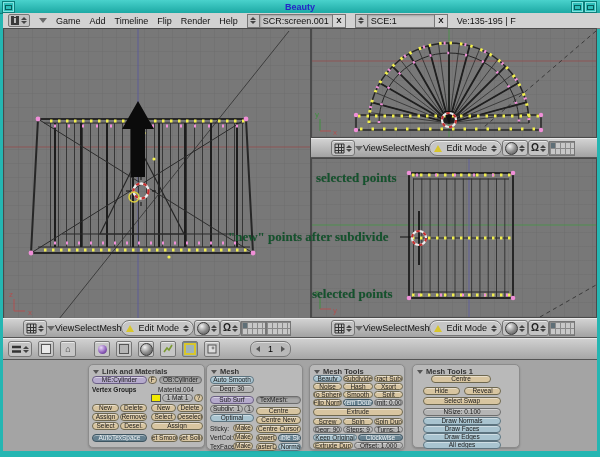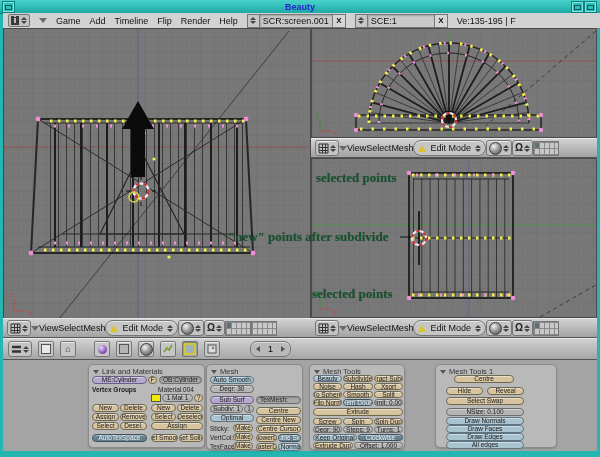--- a/index.html
+++ b/index.html
@@ -31,21 +31,21 @@
   .combo .x{width:12px;height:12px;background:#d6d6d6;border:1px solid #777;border-left:none;font-size:8px;font-weight:bold;text-align:center;line-height:12px;}
   .urlbox{display:flex;align-items:center;gap:3px;background:#a4d7a4;border:1px solid #6fa06f;height:12px;padding:0 4px;font-size:9px;}
   .blogo{width:8px;height:8px;border-radius:50%;background:radial-gradient(circle at 40% 35%,#fff 0 20%,#f07820 25%);border:1px solid #b45510;}
   
   .vp{position:absolute;background-color:#787878;
       background-image:repeating-linear-gradient(0deg,#6c6c6c66 0 1px,transparent 1px 14px),
                        repeating-linear-gradient(90deg,#6c6c6c66 0 1px,transparent 1px 14px);
       border:1px solid #4a4a4a;box-sizing:border-box;overflow:hidden;}
   .hdr{position:absolute;background:linear-gradient(#d2d2d2,#a2a2a2);border-top:1px solid #e9e9e9;
        border-bottom:1px solid #555;box-sizing:border-box;display:flex;align-items:center;
-       padding:0 4px;font-size:9px;color:#111;overflow:hidden;white-space:nowrap;}
+       padding:0 20px;font-size:9px;color:#111;overflow:hidden;white-space:nowrap;}
   .hbtn{display:flex;align-items:center;gap:1px;background:#c3c3c3;border:1px solid #767676;border-radius:3px;height:14px;padding:0 2px;box-shadow:inset 0 1px 0 #e8e8e8;}
   .mode{display:flex;align-items:center;gap:4px;background:#c6c6c6;border:1px solid #767676;border-radius:8px;height:14px;padding:0 4px;box-shadow:inset 0 1px 0 #e8e8e8;}
   .tri-y{width:0;height:0;border-left:4px solid transparent;border-right:4px solid transparent;border-bottom:7px solid #d8c62c;}
   .sphere{width:11px;height:11px;border-radius:50%;background:radial-gradient(circle at 35% 30%,#f2f2f2,#8a8a8a 55%,#4f4f4f);border:1px solid #3d3d3d;}
   .omega{font-size:10px;font-weight:bold;color:#222;line-height:10px;}
   .layers{width:24px;height:13px;background:#c8c8c8;border:1px solid #767676;
           background-image:repeating-linear-gradient(90deg,#8a8a8a 0 1px,transparent 1px 5px),
                            repeating-linear-gradient(0deg,#8a8a8a 0 1px,transparent 1px 6px);position:relative;}
   .layers .on{position:absolute;left:1px;top:1px;width:4px;height:5px;background:#5f6f77;}
   .gridicon{display:block;}
@@ -59,21 +59,21 @@
   .iconbtn.pressed{background:#9fb2ba;box-shadow:inset 0 1px 2px #00000055;}
   .ball-purple{width:9px;height:9px;border-radius:50%;background:radial-gradient(circle at 35% 30%,#e8d8f8,#8a5ab8 60%,#4a2a70);}
   .sq-outline{width:8px;height:8px;border:1px solid #555;background:#e8e8e8;}
   .sq-yellow{width:8px;height:8px;border:2px solid #d8c62c;background:transparent;}
   .zig{stroke:#7a9a30;stroke-width:1.6;fill:none;}
   .frame-spin{display:flex;align-items:center;background:#b9b9b9;border:1px solid #767676;border-radius:7px;height:14px;padding:0 5px;gap:8px;font-size:9px;box-shadow:inset 0 1px 0 #ddd;}
   .arrL{width:0;height:0;border-top:3px solid transparent;border-bottom:3px solid transparent;border-right:4px solid #555;}
   .arrR{width:0;height:0;border-top:3px solid transparent;border-bottom:3px solid transparent;border-left:4px solid #555;}
   
   .panel{position:absolute;background:#b9b9b9;border:1px solid #8b8b8b;border-radius:5px;box-shadow:0 1px 2px #00000030;box-sizing:border-box;}
-  .ptitle{position:absolute;left:4px;top:2px;display:flex;align-items:center;gap:3px;font-size:7.5px;font-weight:normal;color:#333;}
+  .ptitle{position:absolute;left:4px;top:2px;display:flex;align-items:center;gap:3px;font-size:7.5px;font-weight:bold;color:#333;}
   .ptri{width:0;height:0;border-left:3px solid transparent;border-right:3px solid transparent;border-top:4px solid #555;}
   .bb{position:absolute;box-sizing:border-box;height:8px;border-radius:4px;border:1px solid #6e6850;
       background:#d8c5a0;color:#1c1c1c;font-size:6.5px;line-height:6px;display:flex;align-items:center;
       justify-content:center;overflow:hidden;white-space:nowrap;box-shadow:inset 0 1px 0 #ffffff70;}
   .c-blue{background:#a9c4d0;border-color:#5d7480;}
   .c-dark{background:#647f8e;border-color:#3e5561;color:#eef2f4;}
   .c-lav{background:#b5aacc;border-color:#6b5f85;}
   .c-num{background:#b5b5b5;border-color:#6e6e6e;}
   .c-field{background:#a9a9a9;border-color:#6e6e6e;box-shadow:inset 0 1px 2px #00000035;justify-content:flex-start;padding-left:3px;}
   .plbl{position:absolute;font-size:6.5px;color:#222;white-space:nowrap;}
@@ -505,21 +505,21 @@
     <div class="bb" style="left:64px;top:53px;width:29px;height:7px;">Spin Dup</div>
     <div class="bb c-num" style="left:3px;top:61px;width:29px;height:7px;">Degr: 90</div>
     <div class="bb c-num" style="left:33px;top:61px;width:30px;height:7px;">Steps: 9</div>
     <div class="bb c-num" style="left:64px;top:61px;width:29px;height:7px;">Turns: 1</div>
     <div class="bb c-blue" style="left:3px;top:69px;width:44px;height:7px;">Keep Original</div>
     <div class="bb c-dark" style="left:48px;top:69px;width:45px;height:7px;">Clockwise</div>
     <div class="bb" style="left:3px;top:77px;width:40px;height:7px;">Extrude Dup</div>
     <div class="bb c-num" style="left:44px;top:77px;width:49px;height:7px;">Offset: 1.000</div>
   </div>
 
-  <div class="panel" style="left:412px;top:364px;width:122px;height:84px;margin-left:23px;">
+  <div class="panel" style="left:412px;top:364px;width:108px;height:84px;">
     <div class="ptitle">
         <span class="ptri"></span>
         <span>Mesh Tools 1</span>
       </div>
     <div class="bb" style="left:18px;top:10px;width:60px;">Centre</div>
     <div class="bb" style="left:10px;top:22px;width:37px;">Hide</div>
     <div class="bb" style="left:51px;top:22px;width:37px;">Reveal</div>
     <div class="bb" style="left:10px;top:32px;width:78px;">Select Swap</div>
     <div class="bb c-num" style="left:10px;top:43px;width:78px;">NSize: 0.100</div>
     <div class="bb c-blue" style="left:10px;top:52px;width:78px;">Draw Normals</div>

